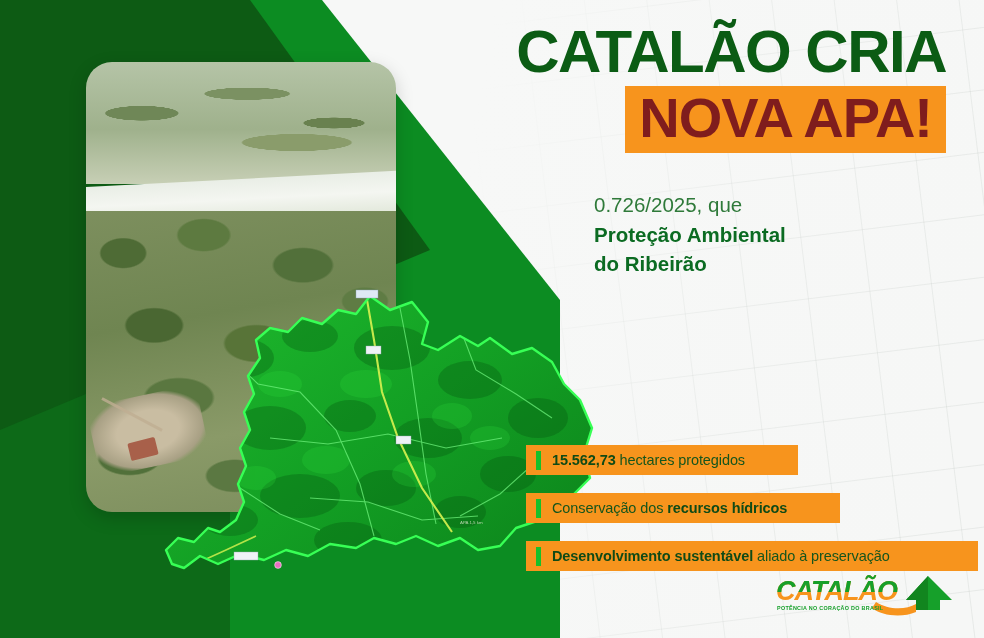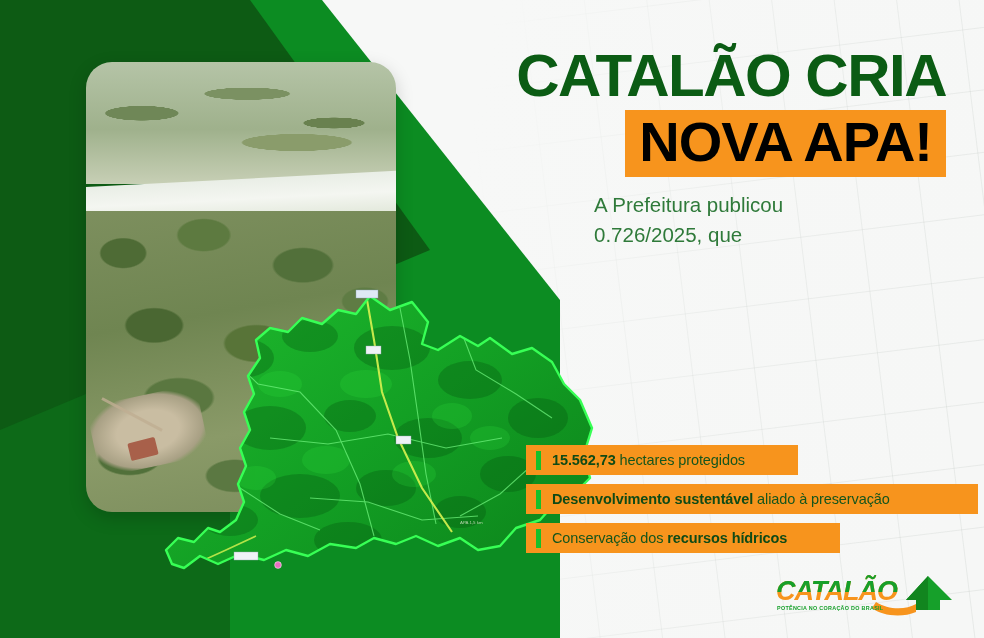--- a/index.html
+++ b/index.html
@@ -122,41 +122,40 @@
     width:450px; height:350px;
     pointer-events:none;
   }
   .map-wrap svg{ width:100%; height:100%; display:block; }
 
   
   .headline{
     position:absolute;
     left:402px; top:22px;
     width:560px;
-    margin-top:24px;
   }
   .headline .l1{
     font-size:60px;
     font-weight:bold;
     color:#0b5c14;
     letter-spacing:-1.5px;
     line-height:1.0;
     text-align:right;
     padding-right:16px;
     white-space:nowrap;
   }
   .headline .l2wrap{
     text-align:right;
     margin-top:4px;
     padding-right:16px;
   }
   .headline .l2{
     display:inline-block;
     background:#f7941d;
-    color:#000000;
+    color:#7f1d1d;
     font-size:56px;
     font-weight:bold;
     letter-spacing:-1px;
     line-height:1.06;
     padding:2px 14px 6px 14px;
     white-space:nowrap;
   }
 
   
   .body-copy{
@@ -177,21 +176,21 @@
   .badges{
     position:absolute;
     left:526px; top:445px;
     width:452px;
   }
   .badge{
     background:#f7941d;
     display:flex;
     align-items:center;
     height:30px;
-    margin-bottom:9px;
+    margin-bottom:18px;
     padding-left:10px;
     white-space:nowrap;
     overflow:hidden;
   }
   .badge .bar{
     width:5px; height:19px;
     background:#17c02a;
     margin-right:11px;
     flex:0 0 auto;
   }
@@ -321,41 +320,42 @@
   </div>
 
   <div class="headline">
     <div class="l1">CATALÃO CRIA</div>
     <div class="l2wrap">
       <span class="l2">NOVA APA!</span>
     </div>
   </div>
 
   <div class="body-copy">
-    <div>A Prefeitura publicou</div>
     <div>0.726/2025, que</div>
+    <span class="strong">Proteção Ambiental</span>
+    <span class="strong">do Ribeirão</span>
   </div>
 
   <div class="badges">
 
     <div class="badge badge-1">
       <span class="bar"></span>
       <span class="txt"><b>15.562,73</b><span> hectares protegidos</span></span>
     </div>
 
+    <div class="badge badge-2">
+      <span class="bar"></span>
+      <span class="txt"><span>Conservação dos </span><b>recursos hídricos</b></span>
+    </div>
+
     <div class="badge badge-3">
       <span class="bar"></span>
       <span class="txt"><b>Desenvolvimento sustentável</b><span> aliado à preservação</span></span>
     </div>
 
-    <div class="badge badge-2">
-      <span class="bar"></span>
-      <span class="txt"><span>Conservação dos </span><b>recursos hídricos</b></span>
-    </div>
-
   </div>
 
   <div class="logo">
     <svg viewBox="0 0 210 60" xmlns="http://www.w3.org/2000/svg">
 
       <g>
         <path d="M150,40 L172,16 L196,40 L184,40 L184,50 L160,50 L160,40 Z" fill="#16a02a"></path>
         <path d="M150,40 L172,16 L172,50 L160,50 L160,40 Z" fill="#12851f"></path>
       </g>
 

